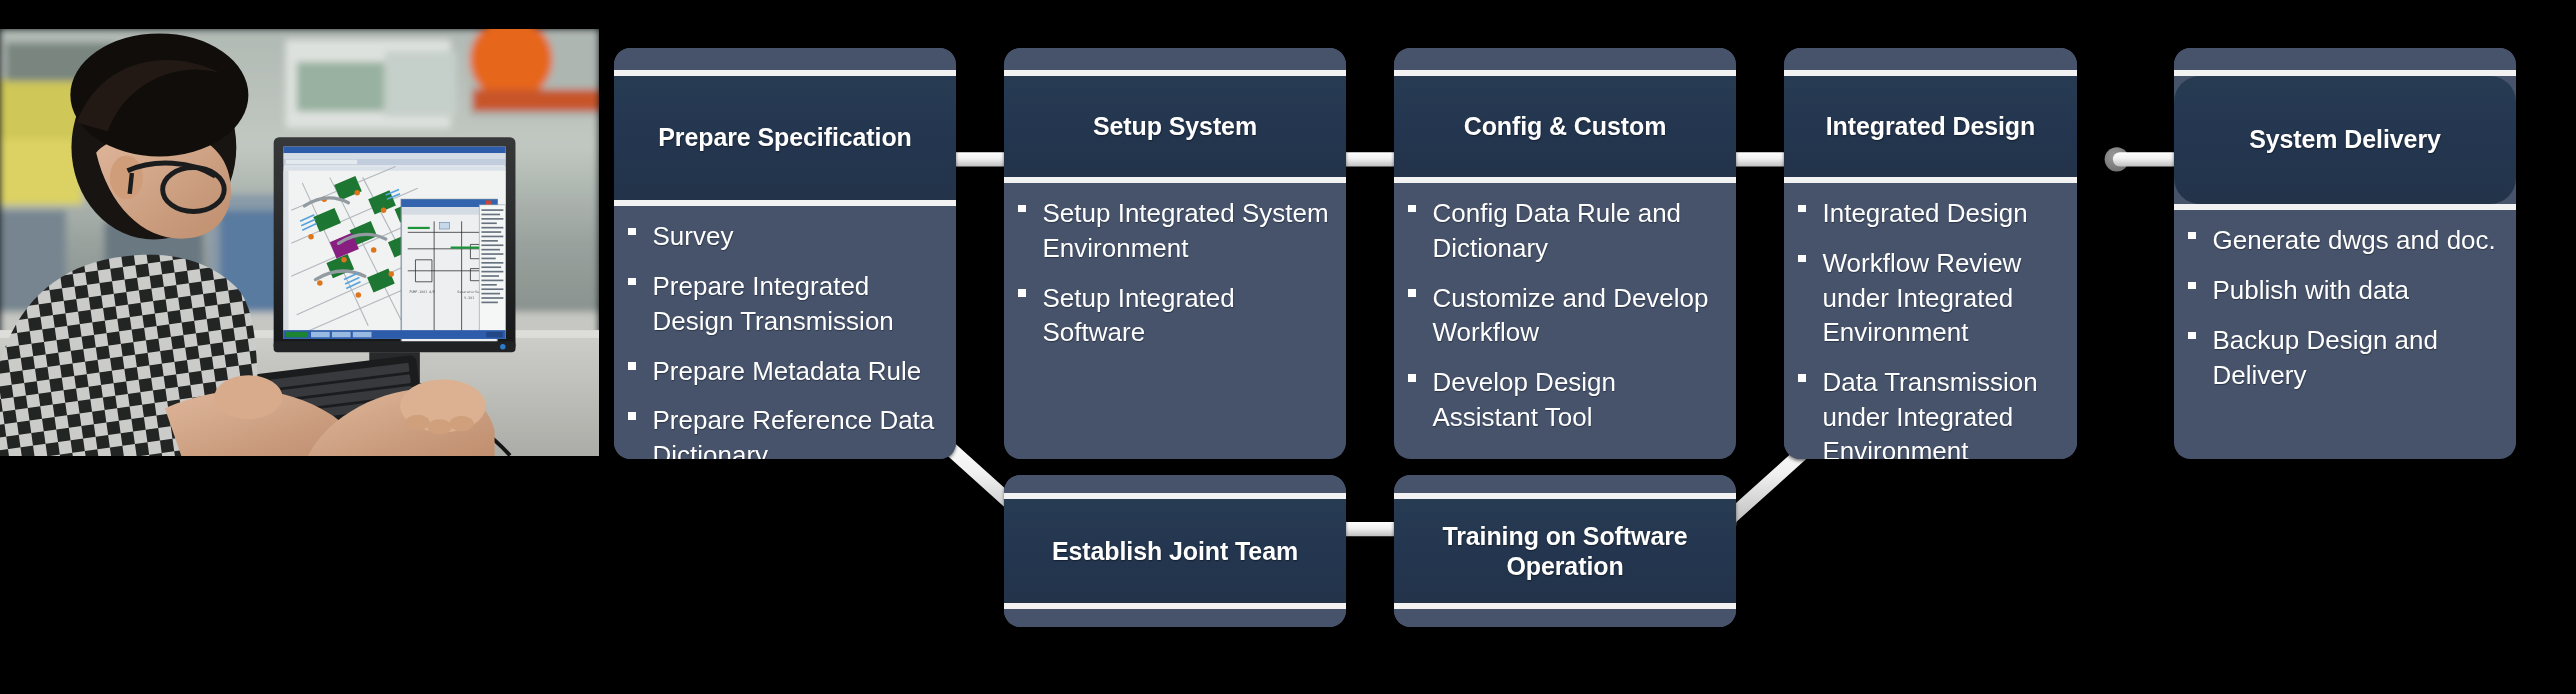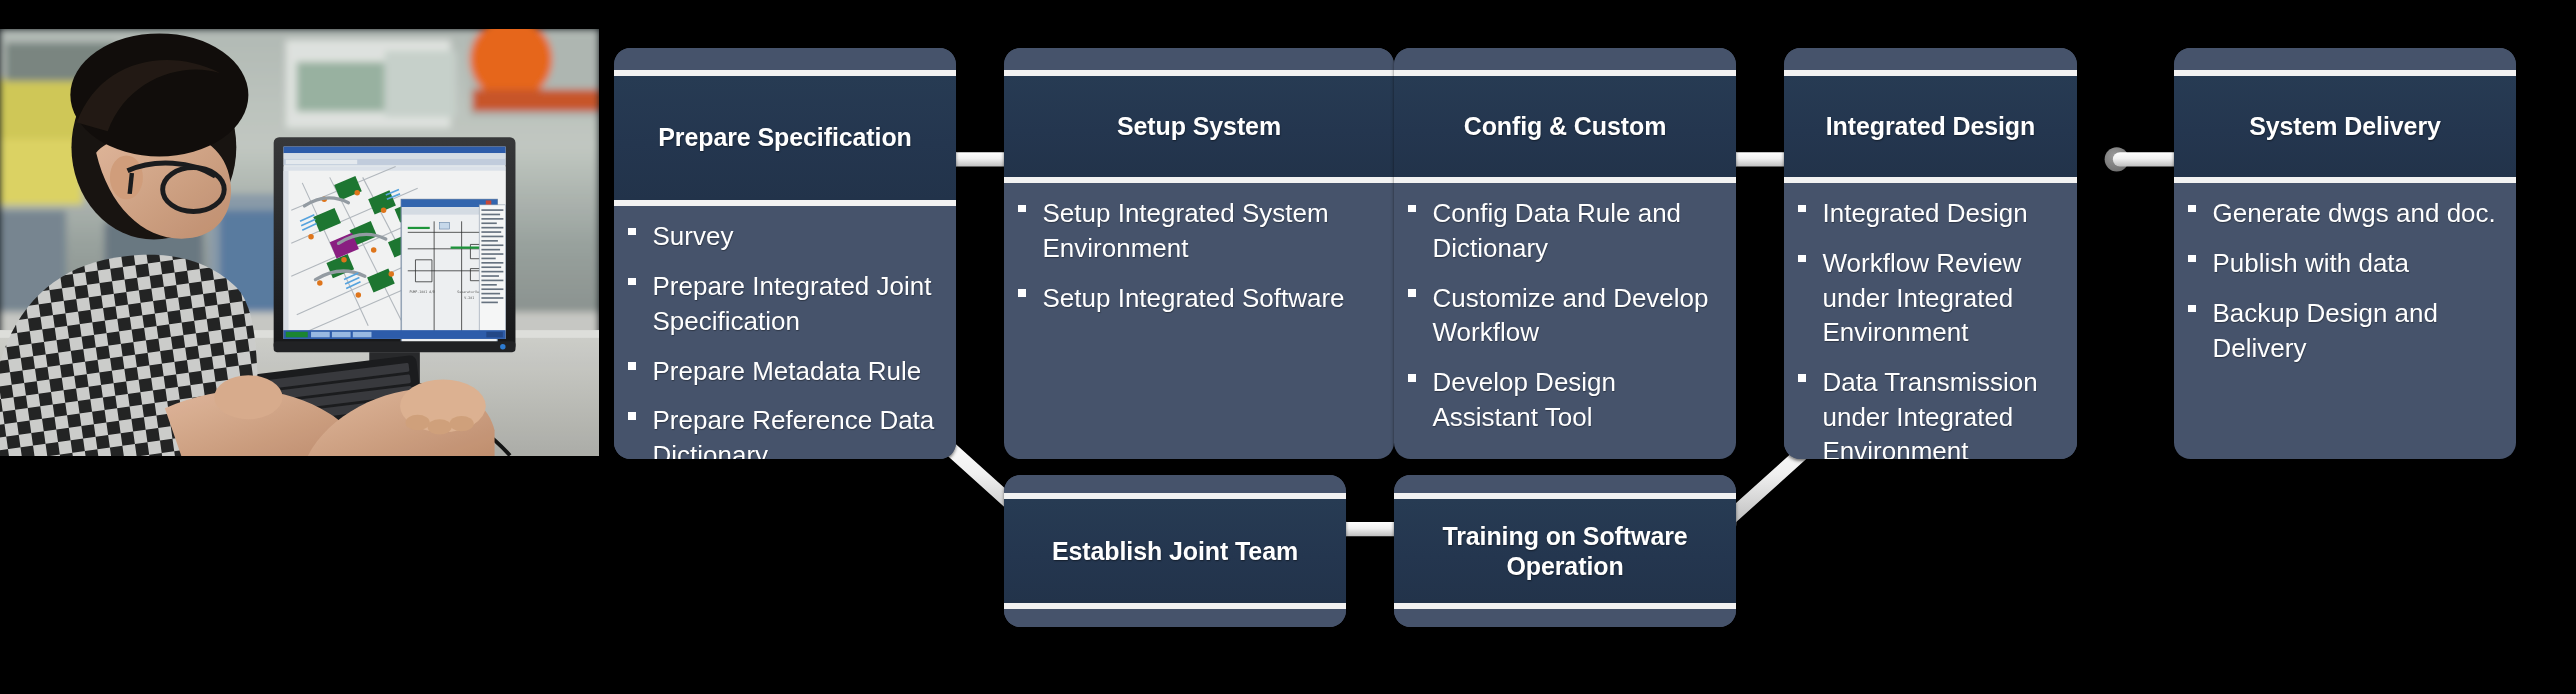--- a/index.html
+++ b/index.html
@@ -429,34 +429,34 @@
       <div class="card-title">Prepare Specification</div>
     </div>
     <div class="card-rule"></div>
     <div class="card-body">
       <div class="bullet-row">
         <span class="bullet-mark"></span>
         <span class="bullet-text">Survey</span>
       </div>
       <div class="bullet-row">
         <span class="bullet-mark"></span>
-        <span class="bullet-text">Prepare Integrated Joint Specification</span>
+        <span class="bullet-text">Prepare Integrated Design Transmission</span>
       </div>
       <div class="bullet-row">
         <span class="bullet-mark"></span>
         <span class="bullet-text">Prepare Metadata Rule</span>
       </div>
       <div class="bullet-row">
         <span class="bullet-mark"></span>
         <span class="bullet-text">Prepare Reference Data Dictionary</span>
       </div>
     </div>
   </div>
 
-  <div class="card" style="left:1004px; top:48px; width:390px; height:411px;">
+  <div class="card" style="left:1004px; top:48px; width:342px; height:411px;">
     <div class="card-topcap"></div>
     <div class="card-rule"></div>
     <div class="card-header" style="height:101px;">
       <div class="card-title">Setup System</div>
     </div>
     <div class="card-rule"></div>
     <div class="card-body">
       <div class="bullet-row">
         <span class="bullet-mark"></span>
         <span class="bullet-text">Setup Integrated System Environment</span>
@@ -510,21 +510,21 @@
       <div class="bullet-row">
         <span class="bullet-mark"></span>
         <span class="bullet-text">Data Transmission under Integrated Environment</span>
       </div>
     </div>
   </div>
 
   <div class="card" style="left:2174px; top:48px; width:342px; height:411px;">
     <div class="card-topcap"></div>
     <div class="card-rule"></div>
-    <div class="card-header" style="height:101px;">
+    <div class="card-header" style="height:128px;border-radius:26px;">
       <div class="card-title">System Delivery</div>
     </div>
     <div class="card-rule"></div>
     <div class="card-body">
       <div class="bullet-row">
         <span class="bullet-mark"></span>
         <span class="bullet-text">Generate dwgs and doc.</span>
       </div>
       <div class="bullet-row">
         <span class="bullet-mark"></span>

